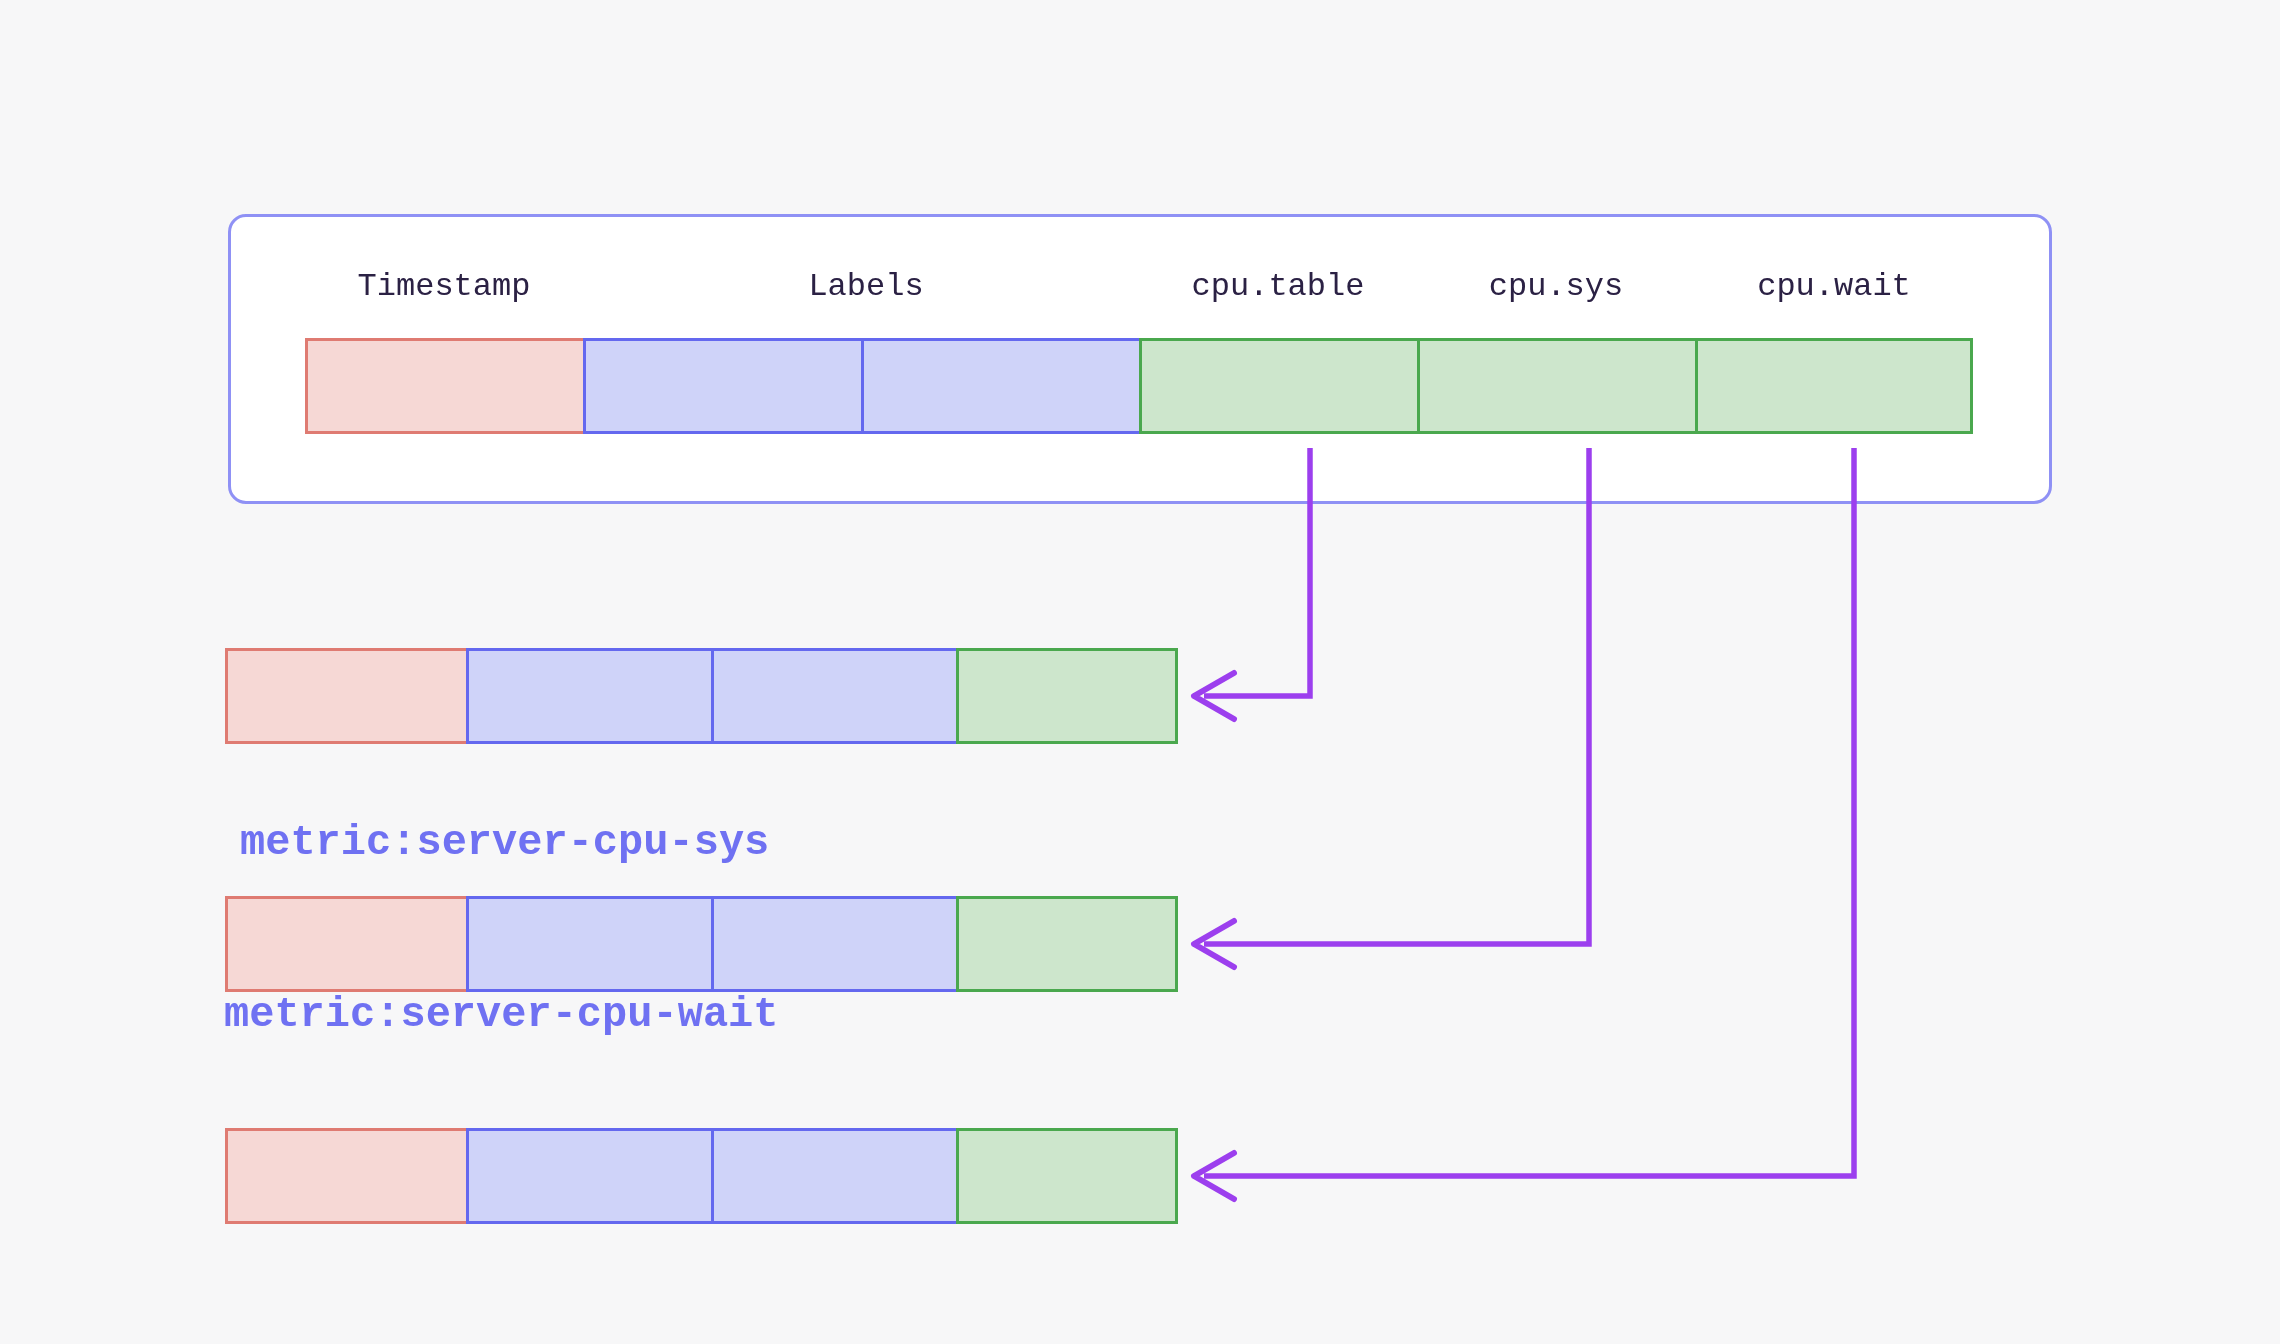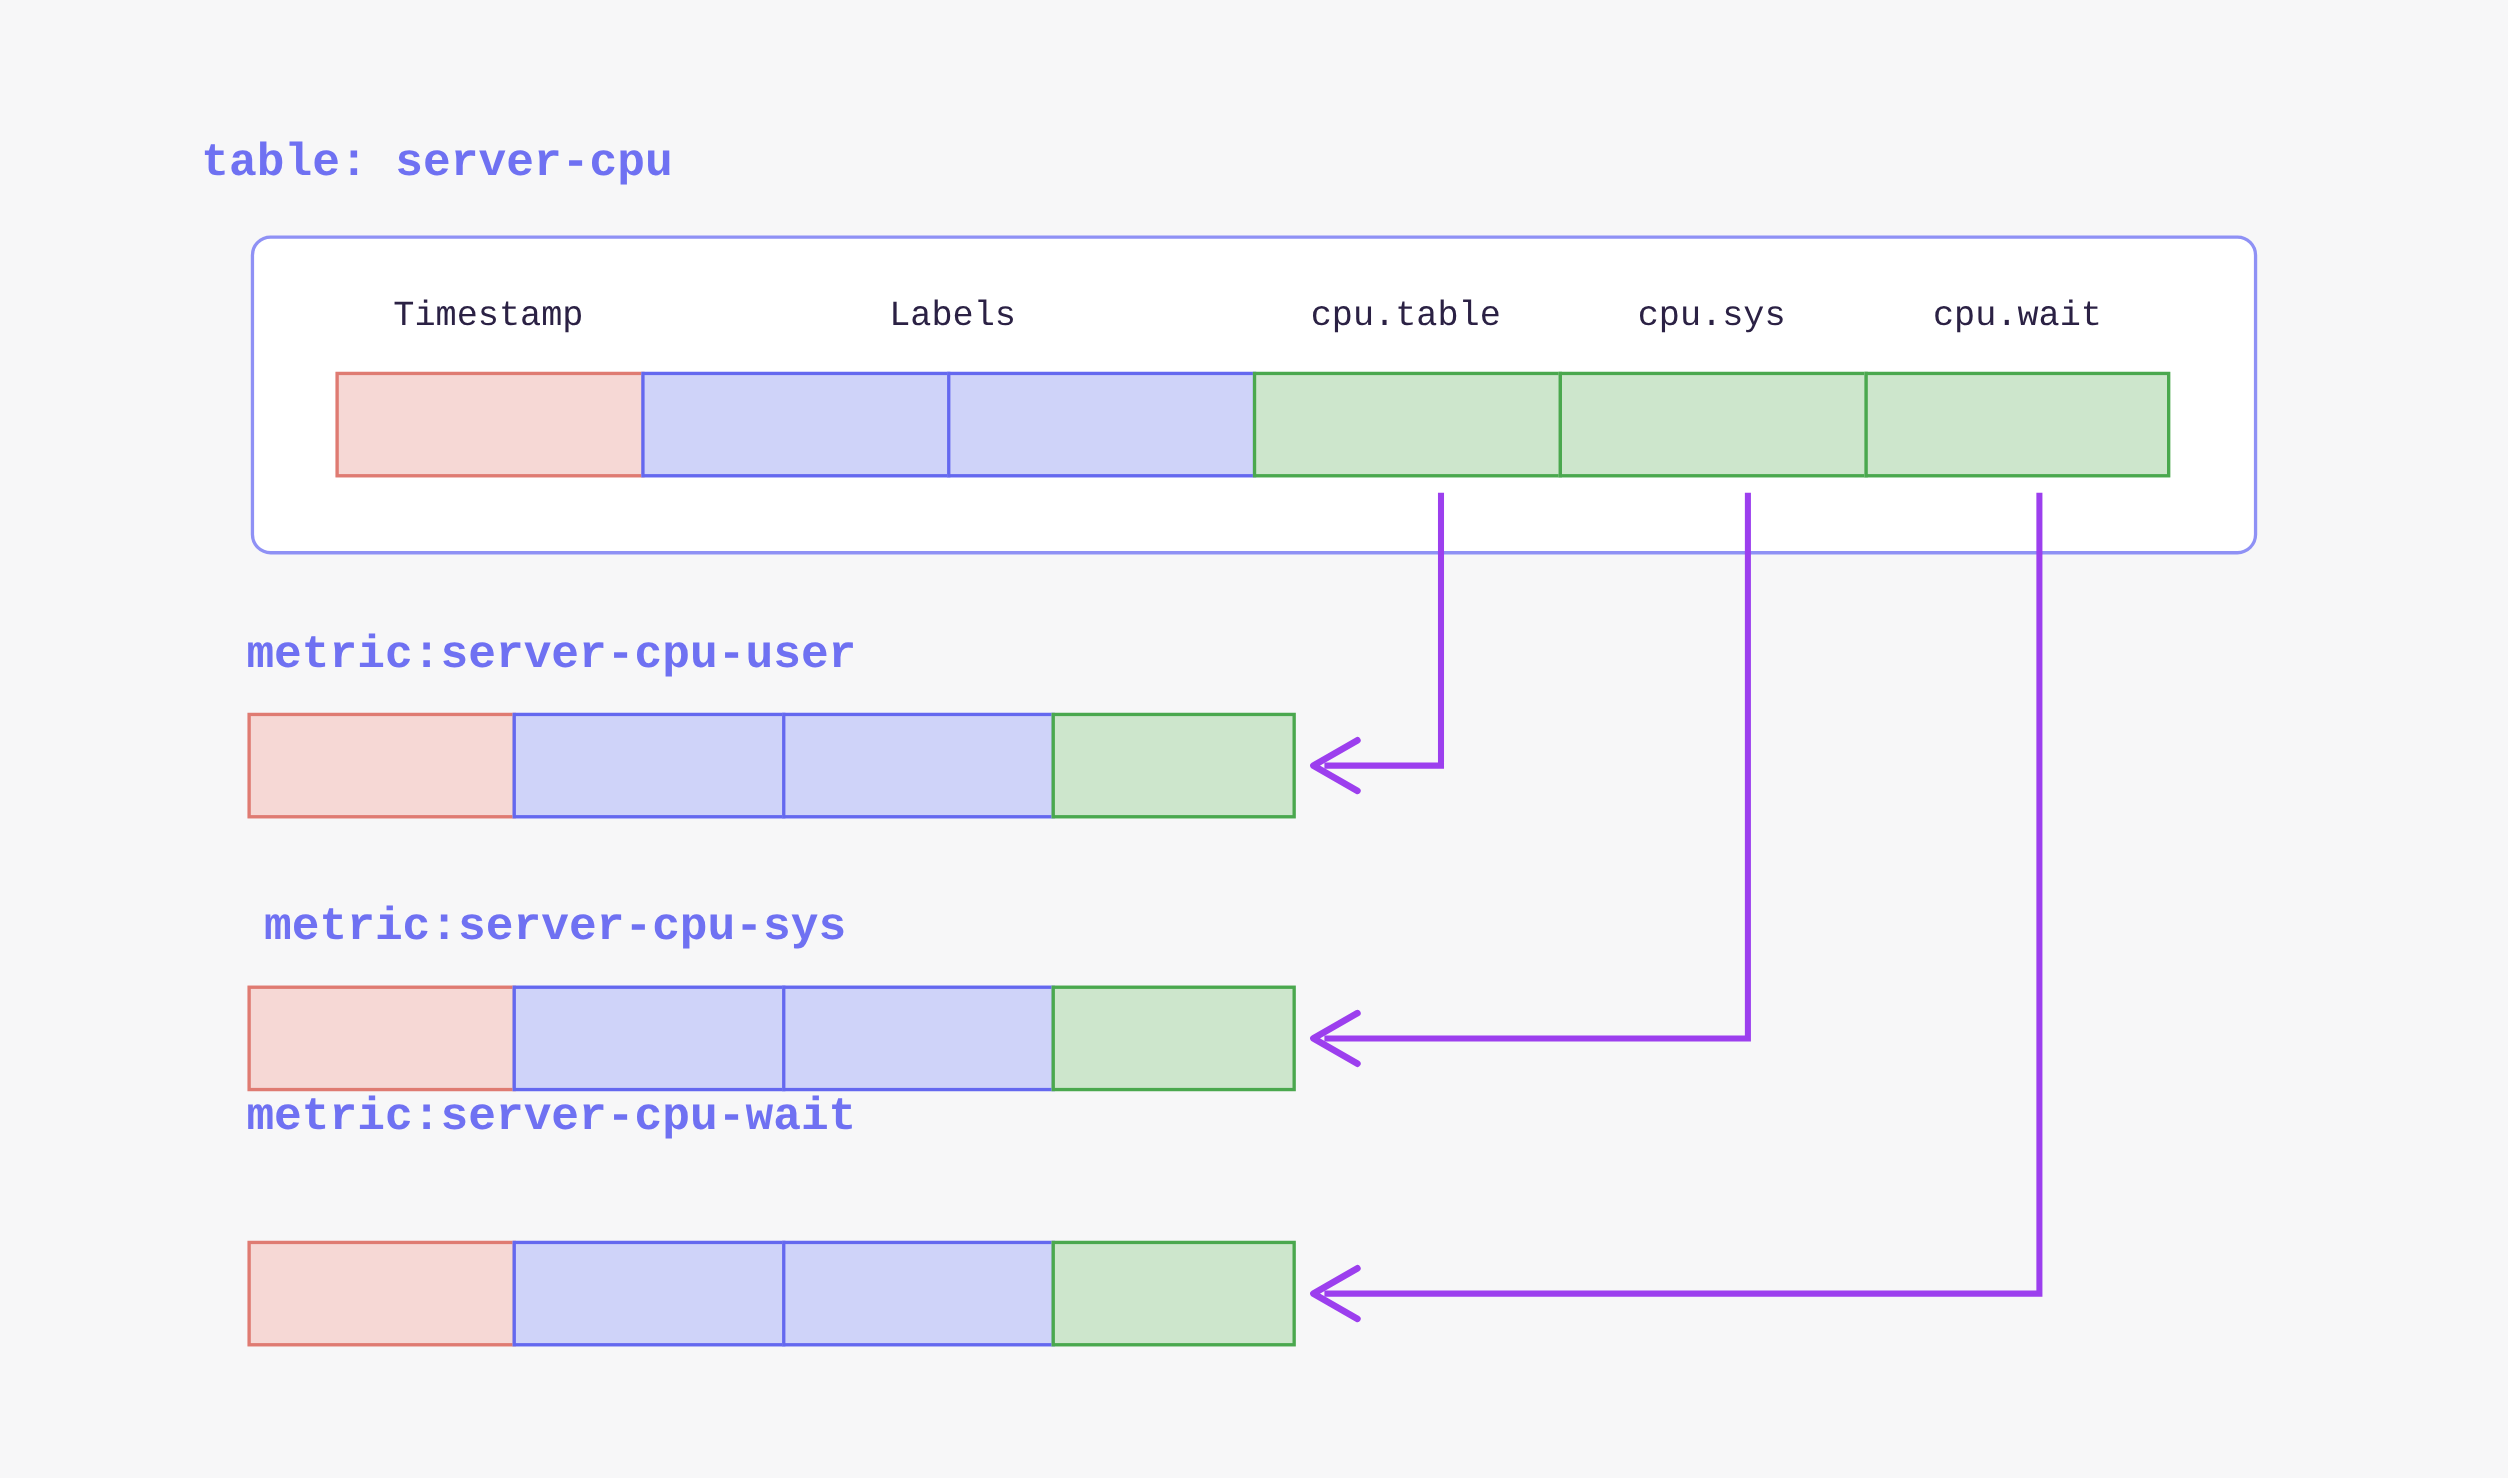--- a/index.html
+++ b/index.html
@@ -83,38 +83,36 @@
     stroke-width: 6;
     stroke-linecap: round;
     stroke-linejoin: round;
   }
 </style>
 </head>
 <body>
 
 <div class="canvas">
 
-  <div class="diagram-title" style="left:183px; top:127px;">table: server-cpu</div>
 
   <div class="table-panel"></div>
 
   <div class="col-label" style="left:444px;">Timestamp</div>
   <div class="col-label" style="left:866px;">Labels</div>
   <div class="col-label" style="left:1278px;">cpu.table</div>
   <div class="col-label" style="left:1556px;">cpu.sys</div>
   <div class="col-label" style="left:1834px;">cpu.wait</div>
 
   <div class="cell red" style="left:305px;  top:338px; width:281px;"></div>
   <div class="cell blue" style="left:583px;  top:338px; width:281px;"></div>
   <div class="cell blue" style="left:861px;  top:338px; width:281px;"></div>
   <div class="cell green" style="left:1139px; top:338px; width:281px;"></div>
   <div class="cell green" style="left:1417px; top:338px; width:281px;"></div>
   <div class="cell green" style="left:1695px; top:338px; width:278px;"></div>
 
-  <div class="diagram-title" style="left:224px; top:574px;">metric:server-cpu-user</div>
   <div class="cell red" style="left:225px; top:648px; width:244px;"></div>
   <div class="cell blue" style="left:466px; top:648px; width:248px;"></div>
   <div class="cell blue" style="left:711px; top:648px; width:248px;"></div>
   <div class="cell green" style="left:956px; top:648px; width:222px;"></div>
 
   <div class="diagram-title" style="left:240px; top:822px;">metric:server-cpu-sys</div>
   <div class="cell red" style="left:225px; top:896px; width:244px;"></div>
   <div class="cell blue" style="left:466px; top:896px; width:248px;"></div>
   <div class="cell blue" style="left:711px; top:896px; width:248px;"></div>
   <div class="cell green" style="left:956px; top:896px; width:222px;"></div>

